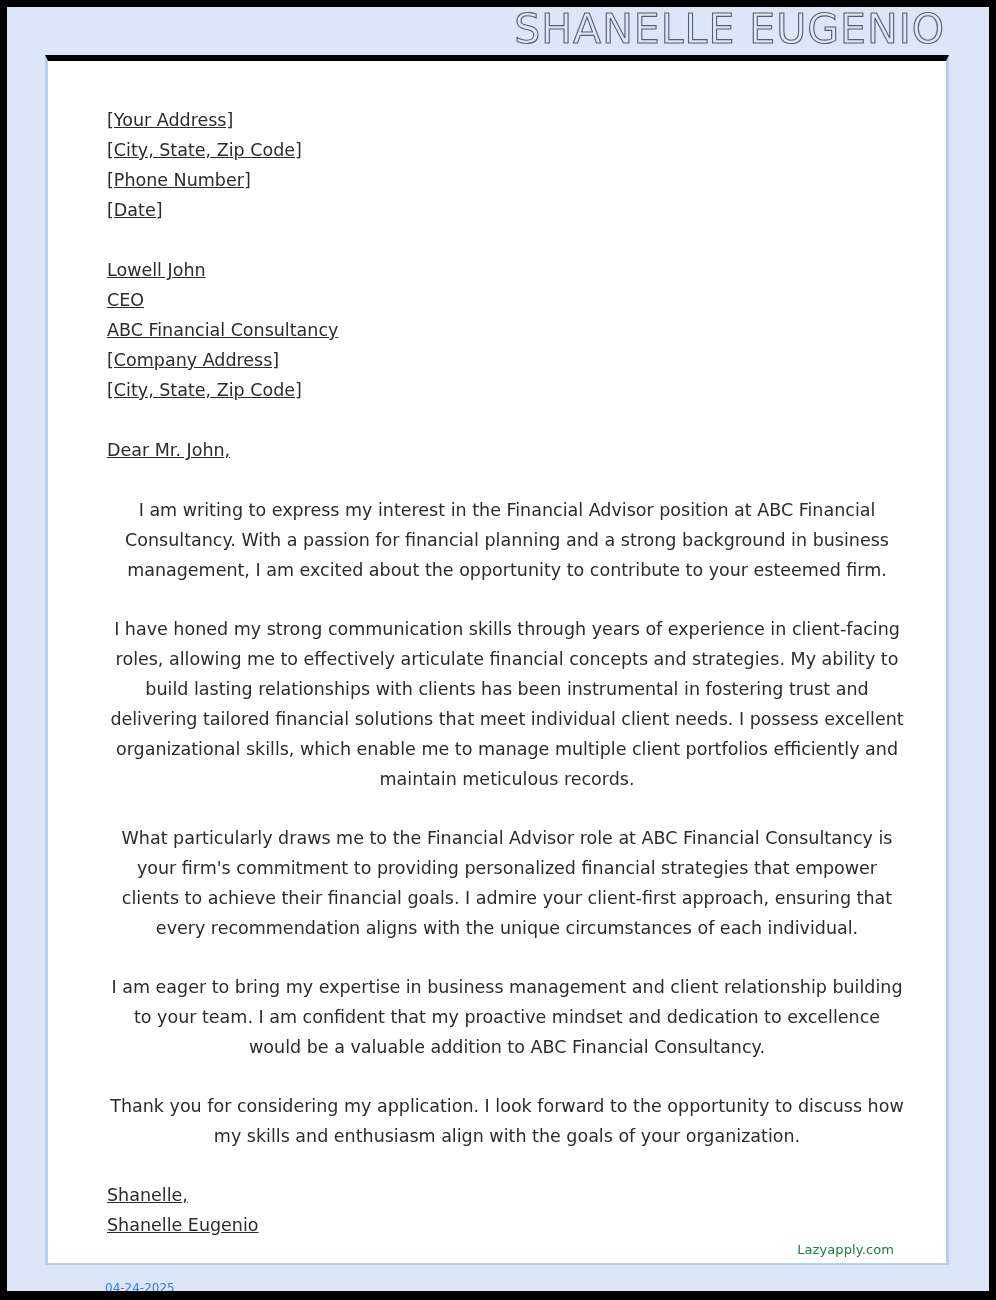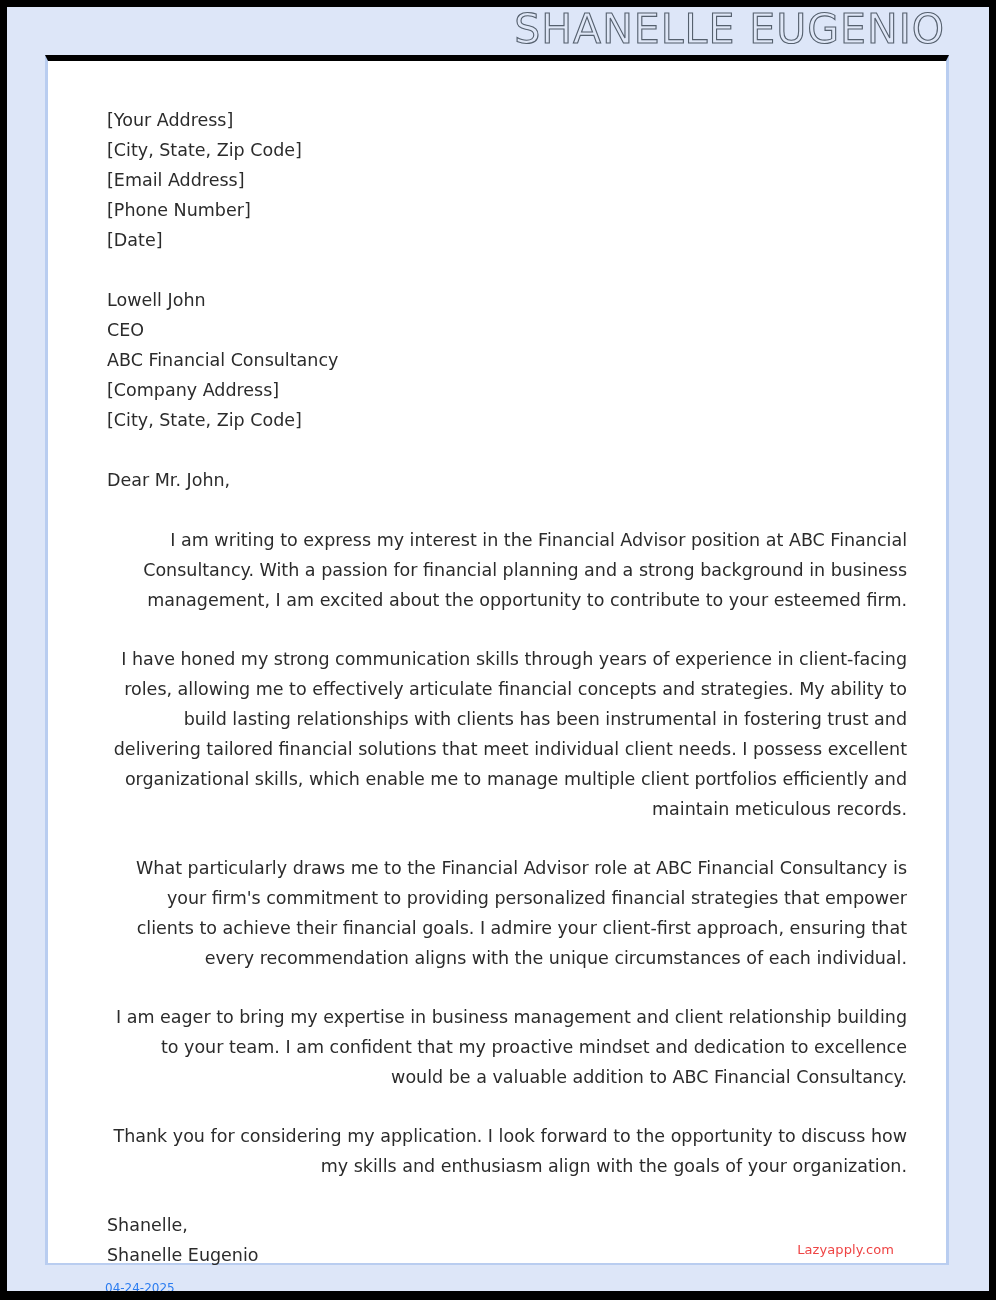--- a/index.html
+++ b/index.html
@@ -76,39 +76,39 @@
     top: 44px;
     width: 800px;
   }
 
   .blk {
     font-size: 17.5px;
     line-height: 30px;
     color: #2b2b2b;
     font-weight: 400;
   }
-  .blk .ln { display: block; white-space: pre; }
+  .blk .ln { display: block; white-space: pre; text-decoration: underline; }
 
   .gap { height: 30px; }
   .gap-small { height: 29px; }
 
   .para {
     font-size: 17.5px;
     line-height: 30px;
     color: #2b2b2b;
     margin: 0;
-    text-align: right;
+    text-align: center;
   }
 
   .footer-brand {
     position: absolute;
     right: 52px;
     bottom: 6px;
     font-size: 13px;
-    color: #ef4444;
+    color: #15803d;
     letter-spacing: 0.1px;
   }
 
   .date-stamp {
     position: absolute;
     left: 98px;
     top: 1268px;
     font-size: 12px;
     line-height: 26px;
     color: #2b7cf0;
@@ -124,21 +124,20 @@
     <div class="header">
       <div class="name-title">SHANELLE EUGENIO</div>
     </div>
 
     <div class="sheet">
       <div class="sheet-inner">
 
         <div class="blk">
           <span class="ln">[Your Address]</span>
           <span class="ln">[City, State, Zip Code]</span>
-          <span class="ln">[Email Address]</span>
           <span class="ln">[Phone Number]</span>
           <span class="ln">[Date]</span>
         </div>
 
         <div class="gap"></div>
 
         <div class="blk">
           <span class="ln">Lowell John</span>
           <span class="ln">CEO</span>
           <span class="ln">ABC Financial Consultancy</span>

